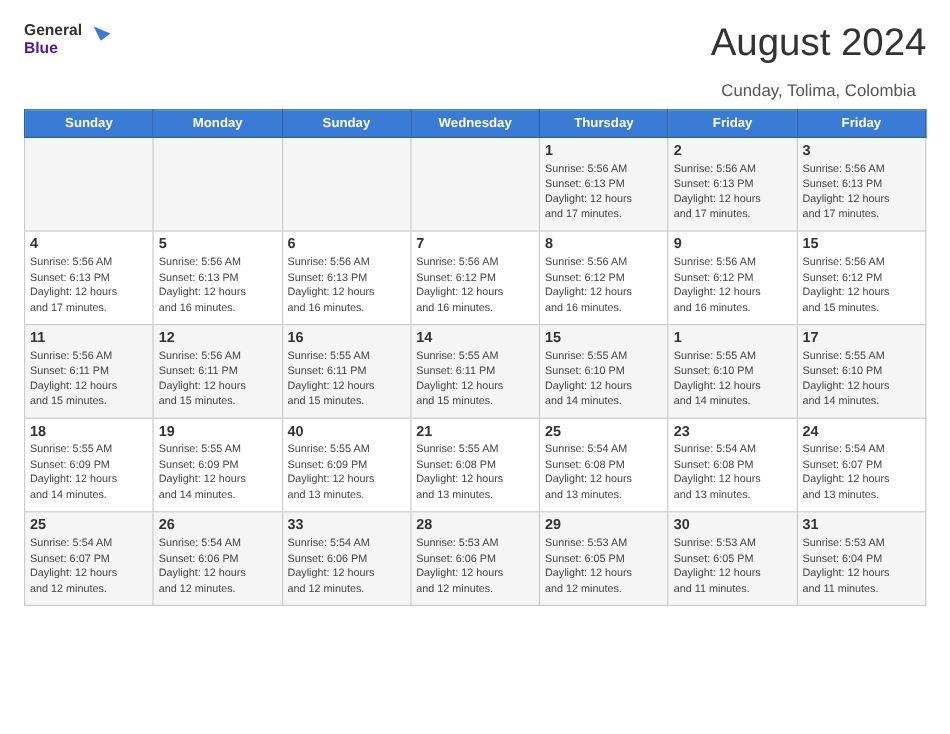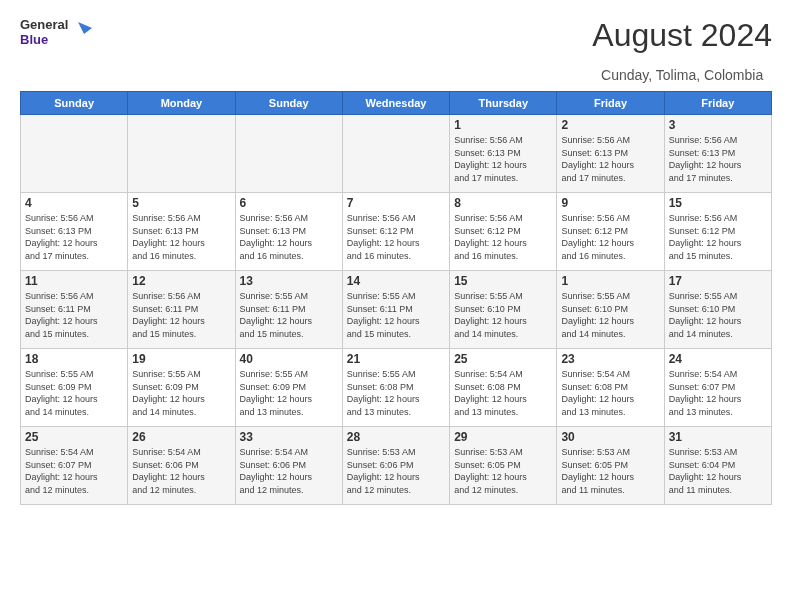--- a/index.html
+++ b/index.html
@@ -208,21 +208,21 @@
 and 15 minutes.</div>
           </td>
           <td>
             <span class="day-num">12</span>
             <div class="day-info" style="white-space: pre-line;">Sunrise: 5:56 AM
 Sunset: 6:11 PM
 Daylight: 12 hours
 and 15 minutes.</div>
           </td>
           <td>
-            <span class="day-num">13</span>
+            <span class="day-num">16</span>
             <div class="day-info" style="white-space: pre-line;">Sunrise: 5:55 AM
 Sunset: 6:11 PM
 Daylight: 12 hours
 and 15 minutes.</div>
           </td>
           <td>
             <span class="day-num">14</span>
             <div class="day-info" style="white-space: pre-line;">Sunrise: 5:55 AM
 Sunset: 6:11 PM
 Daylight: 12 hours

